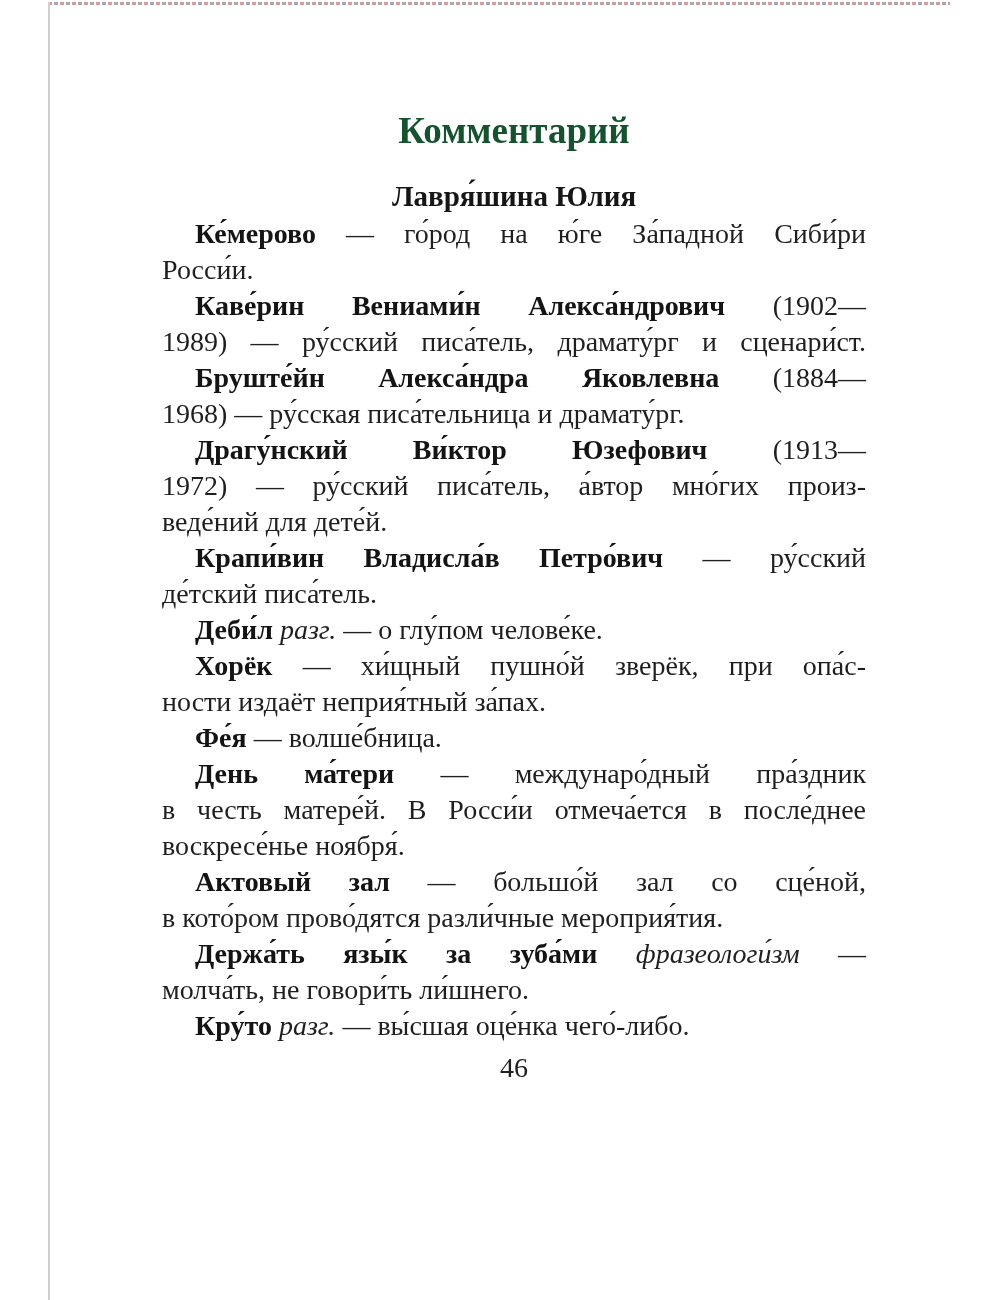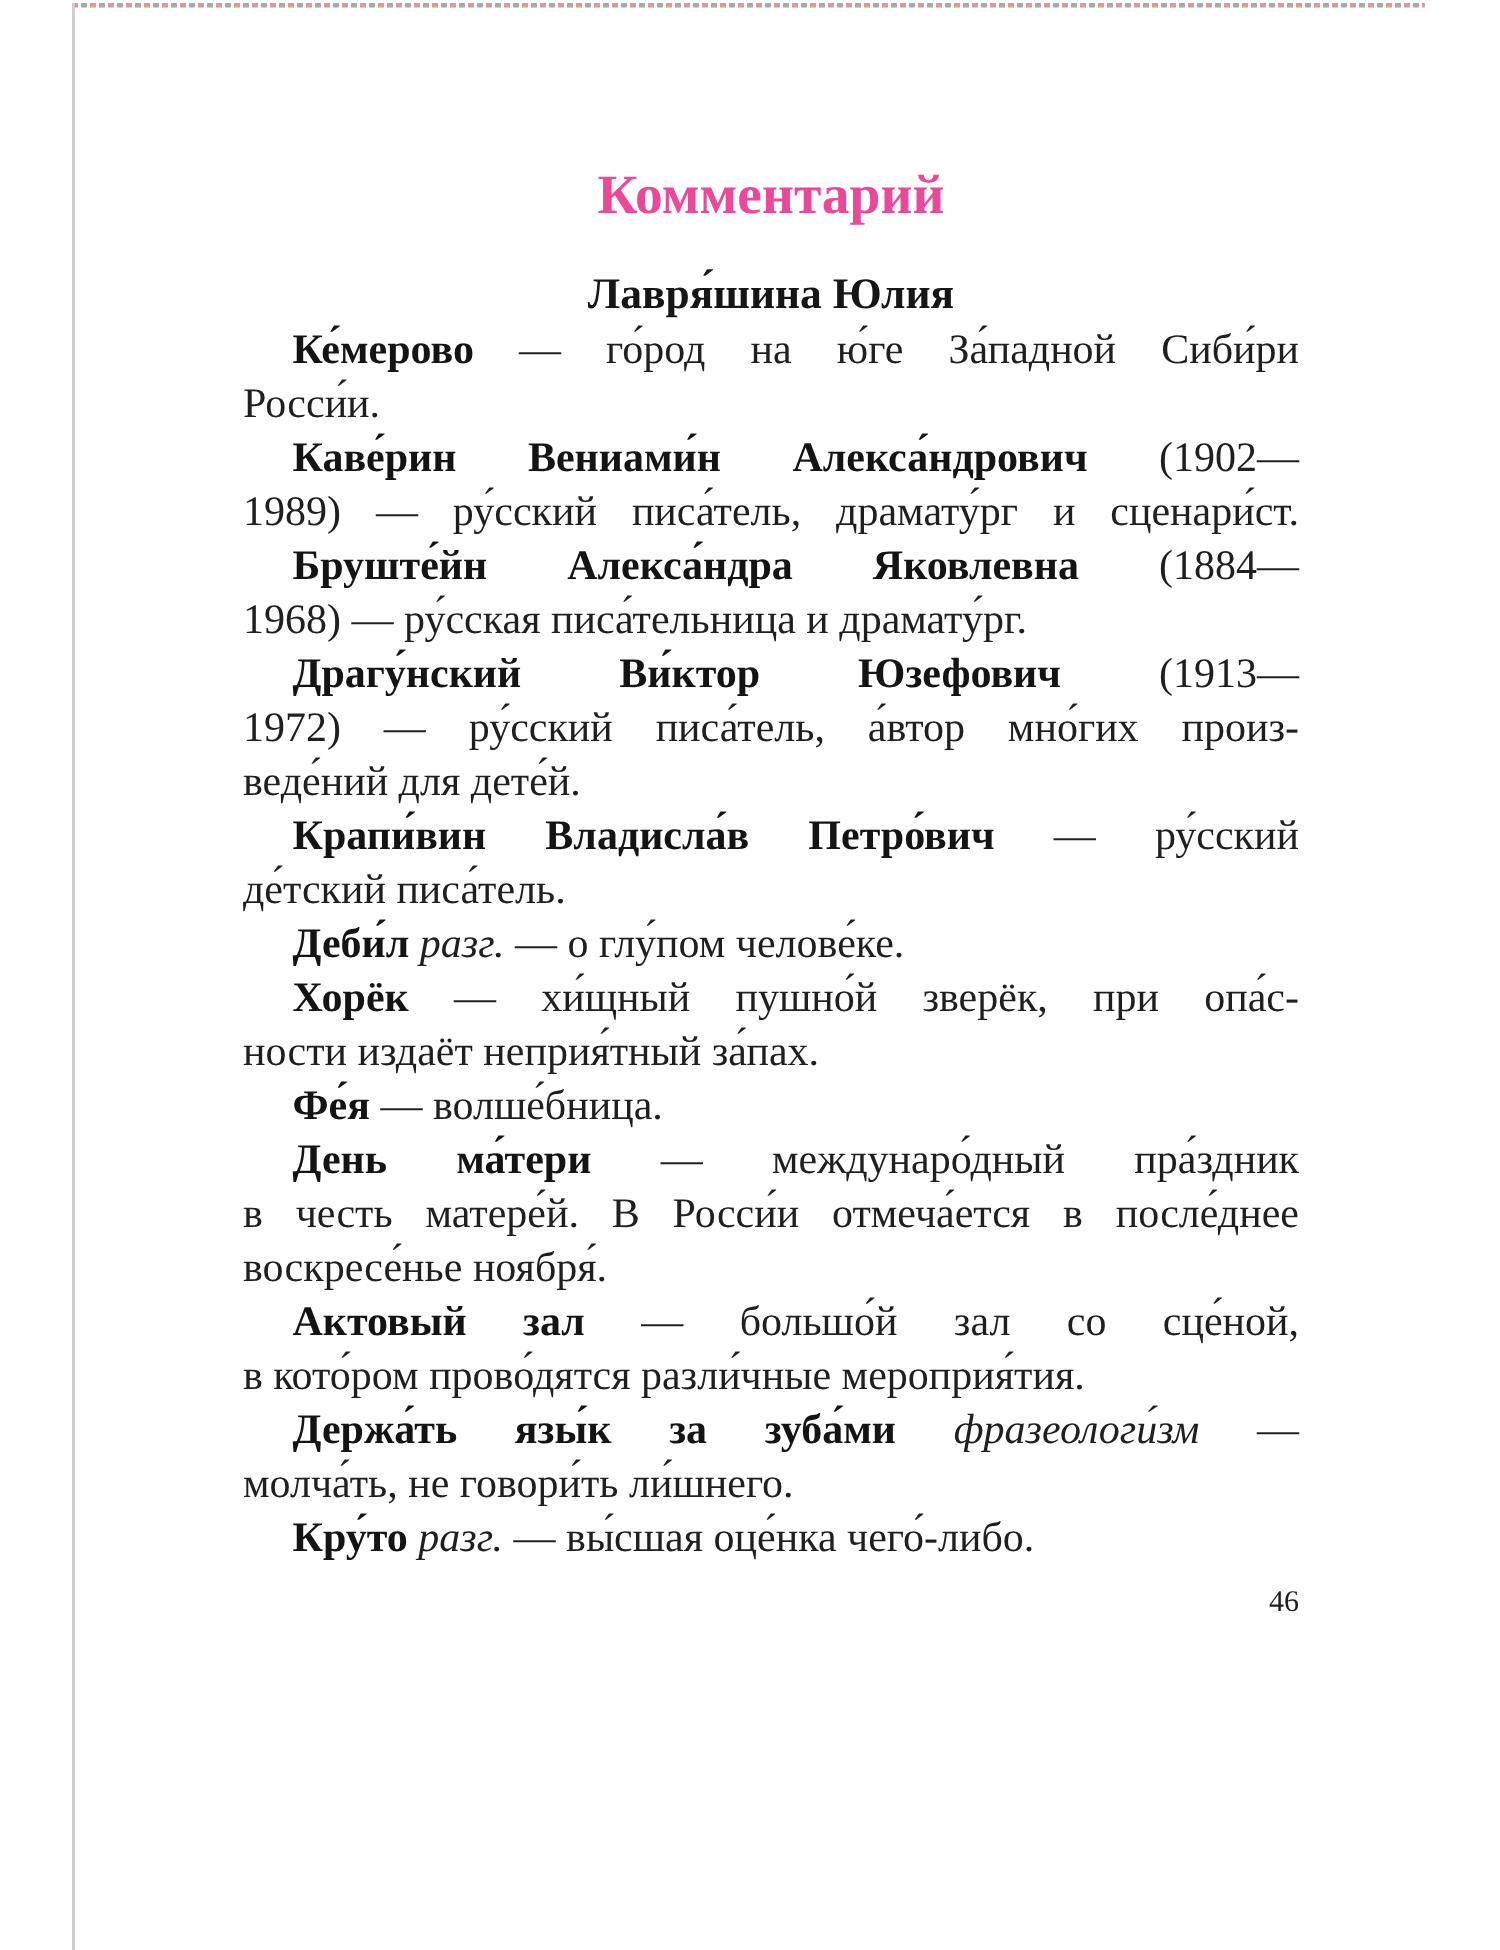--- a/index.html
+++ b/index.html
@@ -21,21 +21,21 @@
     position: absolute; left: 48px; top: 2px; bottom: 0; width: 2px;
     background: #cfcfcf;
   }
   .text-block {
     position: absolute; left: 162px; top: 0; width: 704px;
   }
   .title {
     margin-top: 108px;
     font-size: 37px; line-height: 46px;
     font-weight: bold; text-align: center;
-    color: #ec4899;
+    color: #14532d;
   }
   .heading {
     margin-top: 22px;
     font-size: 29px; line-height: 40px;
     font-weight: bold; text-align: center;
     color: #161616;
   }
   .para { margin: 0; }
   .line {
     font-size: 28px; line-height: 36px;
@@ -44,22 +44,22 @@
   .line.j {
     text-align: justify;
     text-align-last: justify;
     text-justify: inter-word;
   }
   .line.ind { padding-left: 33px; }
   .line span.b { font-weight: bold; color: #141414; }
   .line span.i { font-style: italic; }
   .page-number {
     margin-top: 6px;
-    font-size: 20px; line-height: 36px;
-    text-align: right;
+    font-size: 28px; line-height: 36px;
+    text-align: center;
   }
 </style>
 </head>
 <body>
 
 <div class="top-edge"></div>
 <div class="left-edge"></div>
 
 <div class="text-block">
     <div class="title">Комментарий</div>

